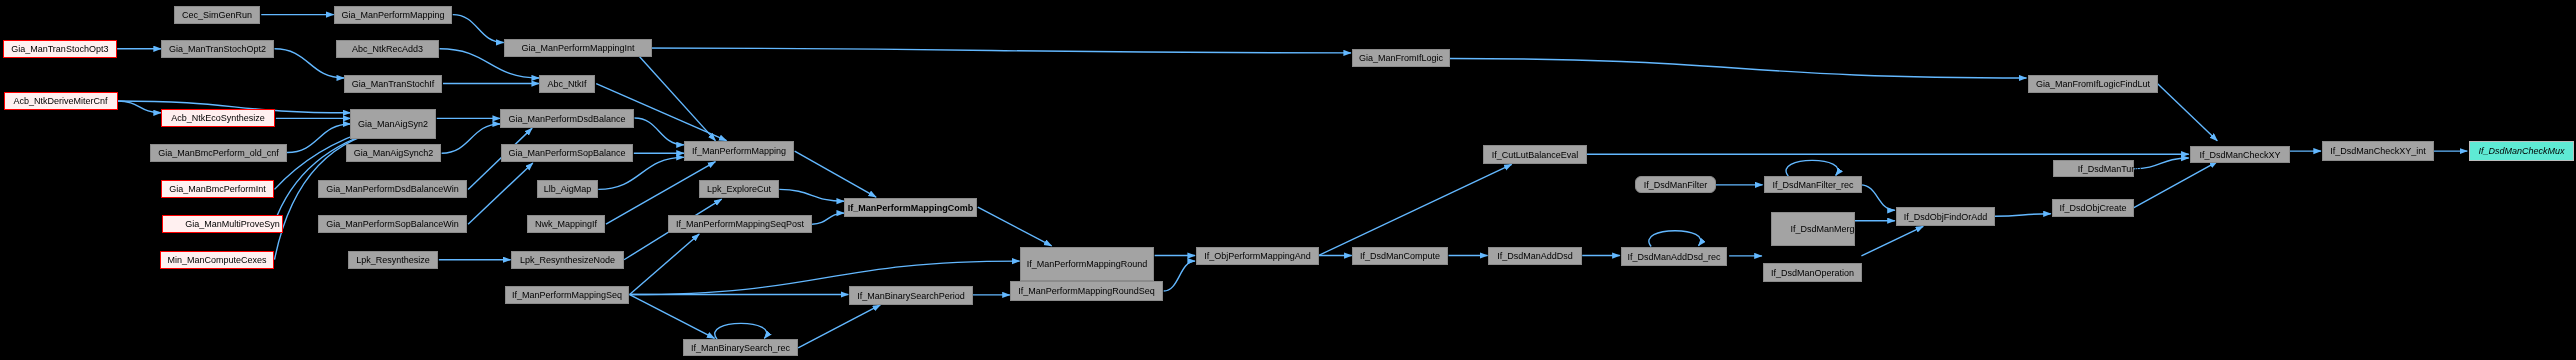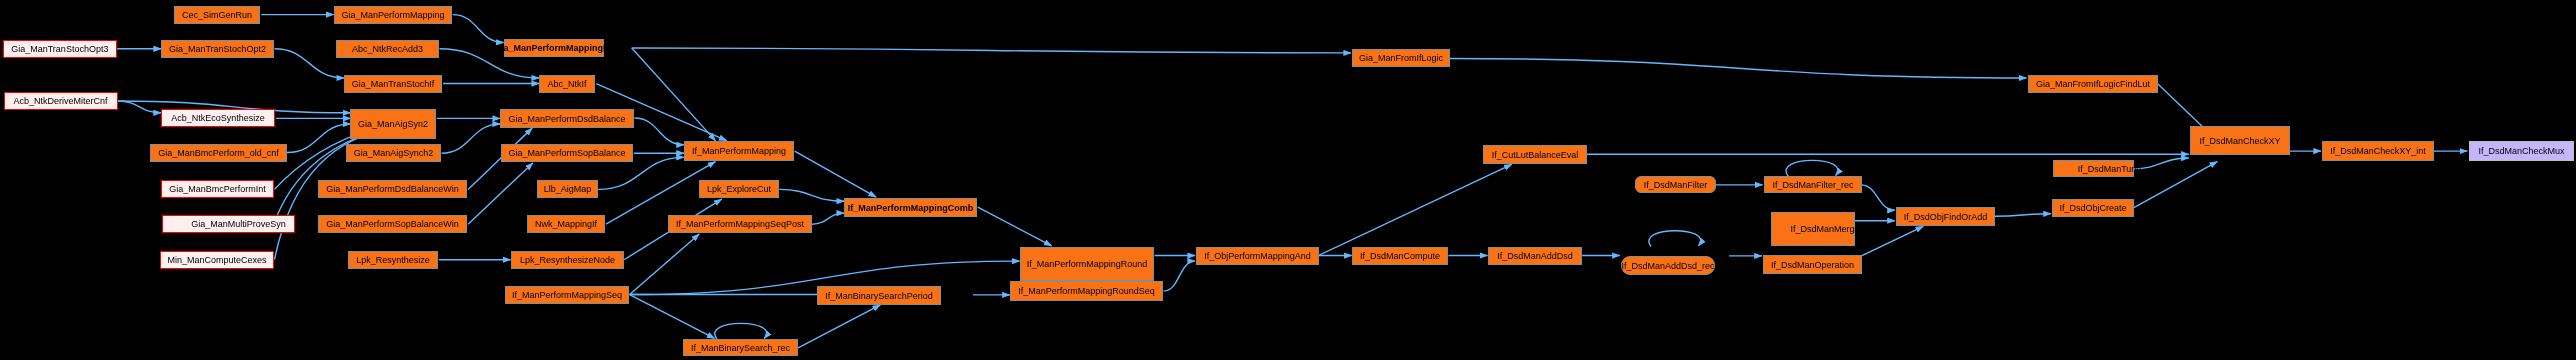--- a/index.html
+++ b/index.html
@@ -1,23 +1,23 @@
 <!DOCTYPE html>
 <html style="font-size:11px"><head>
 <meta charset="utf-8">
 <style>
   html,body{margin:0;padding:0;background:#000;}
   #canvas{position:relative;width:2576px;height:360px;background:#000;
           font-family:"Liberation Sans",sans-serif;overflow:hidden;}
   #edge-layer{position:absolute;left:0;top:0;}
   .node{position:absolute;display:flex;align-items:center;justify-content:center;
-        background:#f97316;border:0.7px solid #8b8b8b;color:#000;font-size:9px;
+        background:#a3a3a3;border:0.7px solid #8b8b8b;color:#000;font-size:9px;
         white-space:nowrap;box-sizing:border-box;cursor:pointer;z-index:2;}
   .node.truncated{border:1.4px solid #ff0000;background:#fff0f0;}
-  .node.current{background:#c4b5fd;border:0.7px solid #bdbdbd;cursor:default;}
+  .node.current{background:#5eead4;border:0.7px solid #bdbdbd;cursor:default;font-style:italic;}
 </style>
 </head>
 <body>
 
 <div id="canvas">
   <svg id="edge-layer" width="2576" height="360" viewBox="0 0 3697 517">
     <defs>
       <marker id="arrow" markerWidth="13" markerHeight="10" refX="11" refY="4.5" orient="auto" markerUnits="userSpaceOnUse">
         <path d="M0,0 L12,4.5 L0,9 z" fill="#63b8ff"></path>
       </marker>
@@ -82,60 +82,60 @@
         <path d="M 3286 217 C 3309 217, 3309 217, 3332 217" fill="none" stroke="#63b8ff" stroke-width="2" marker-end="url(#arrow)"></path>
         <path d="M 3494 217 C 3518 217, 3518 217, 3542 217" fill="none" stroke="#63b8ff" stroke-width="2" marker-end="url(#arrow)"></path>
       </g>
   </svg>
   <div id="node-layer">
       <div class="node" style="left: 174px; top: 5.6px; width: 86px; height: 18px;">Cec_SimGenRun</div>
       <div class="node" style="left: 334px; top: 5.6px; width: 118px; height: 18px;">Gia_ManPerformMapping</div>
       <div class="node truncated" style="left: 2.8px; top: 40px; width: 114px; height: 18px;">Gia_ManTranStochOpt3</div>
       <div class="node" style="left: 161px; top: 40px; width: 113px; height: 18px;">Gia_ManTranStochOpt2</div>
       <div class="node" style="left: 336px; top: 40px; width: 103px; height: 18px;">Abc_NtkRecAdd3</div>
-      <div class="node" style="left: 504px; top: 39px; width: 100px; height: 18px; font-weight: bold;">Gia_ManPerformMappingInt</div>
+      <div class="node" style="left: 504px; top: 39px; width: 148px; height: 18px;">Gia_ManPerformMappingInt</div>
       <div class="node" style="left: 1352px; top: 49px; width: 98px; height: 18px;">Gia_ManFromIfLogic</div>
       <div class="node" style="left: 344px; top: 75px; width: 98px; height: 18px;">Gia_ManTranStochIf</div>
       <div class="node" style="left: 539px; top: 75px; width: 56px; height: 18px;">Abc_NtkIf</div>
       <div class="node" style="left: 2028px; top: 75px; width: 130px; height: 18px;">Gia_ManFromIfLogicFindLut</div>
       <div class="node truncated" style="left: 3.5px; top: 92px; width: 114px; height: 18px;">Acb_NtkDeriveMiterCnf</div>
       <div class="node truncated" style="left: 161px; top: 109px; width: 114px; height: 18px;">Acb_NtkEcoSynthesize</div>
       <div class="node" style="left: 350px; top: 109px; width: 86px; height: 30px;">Gia_ManAigSyn2</div>
       <div class="node" style="left: 500px; top: 109px; width: 134px; height: 19px;">Gia_ManPerformDsdBalance</div>
       <div class="node" style="left: 150px; top: 144px; width: 137px; height: 18px;">Gia_ManBmcPerform_old_cnf</div>
       <div class="node" style="left: 346px; top: 144px; width: 95px; height: 18px;">Gia_ManAigSynch2</div>
       <div class="node" style="left: 501px; top: 144px; width: 132px; height: 18px;">Gia_ManPerformSopBalance</div>
       <div class="node" style="left: 684px; top: 141px; width: 110px; height: 19.5px;">If_ManPerformMapping</div>
       <div class="node" style="left: 1483px; top: 145px; width: 104px; height: 19px;">If_CutLutBalanceEval</div>
       <div class="node" style="left: 2053px; top: 160px; width: 81px; height: 17.4px; padding-left: 32px;">If_DsdManTune</div>
-      <div class="node" style="left: 2190px; top: 126px; width: 100px; height: 29px;">If_DsdManCheckXY</div>
+      <div class="node" style="left: 2190px; top: 146px; width: 100px; height: 17px;">If_DsdManCheckXY</div>
       <div class="node" style="left: 2322px; top: 141px; width: 112px; height: 19.5px;">If_DsdManCheckXY_int</div>
       <div class="node current" style="left: 2469px; top: 141px; width: 105px; height: 19.5px;">If_DsdManCheckMux</div>
       <div class="node truncated" style="left: 161px; top: 180px; width: 113px; height: 18px;">Gia_ManBmcPerformInt</div>
       <div class="node" style="left: 318px; top: 180px; width: 149px; height: 18px;">Gia_ManPerformDsdBalanceWin</div>
       <div class="node" style="left: 537px; top: 180px; width: 61px; height: 18px;">Llb_AigMap</div>
       <div class="node" style="left: 699px; top: 180px; width: 80px; height: 18px;">Lpk_ExploreCut</div>
       <div class="node" style="left: 844px; top: 198px; width: 133px; height: 19px; font-weight: bold;">If_ManPerformMappingComb</div>
       <div class="node" style="left: 1635px; top: 176px; width: 81px; height: 17.4px; border-radius: 6px;">If_DsdManFilter</div>
       <div class="node" style="left: 1764px; top: 176px; width: 98px; height: 17.4px;">If_DsdManFilter_rec</div>
-      <div class="node truncated" style="left: 162px; top: 215px; width: 133px; height: 18px; padding-left: 20px;">Gia_ManMultiProveSyn</div>
+      <div class="node truncated" style="left: 162px; top: 215px; width: 121px; height: 18px; padding-left: 20px;">Gia_ManMultiProveSyn</div>
       <div class="node" style="left: 318px; top: 215px; width: 149px; height: 18px;">Gia_ManPerformSopBalanceWin</div>
       <div class="node" style="left: 527px; top: 215px; width: 78px; height: 18px;">Nwk_MappingIf</div>
       <div class="node" style="left: 668px; top: 215px; width: 144px; height: 18px;">If_ManPerformMappingSeqPost</div>
       <div class="node" style="left: 1771px; top: 212px; width: 84px; height: 34px; padding-left: 24px;">If_DsdManMerge</div>
       <div class="node" style="left: 1896px; top: 207px; width: 99px; height: 19px;">If_DsdObjFindOrAdd</div>
       <div class="node" style="left: 2052px; top: 199px; width: 82px; height: 18px;">If_DsdObjCreate</div>
       <div class="node truncated" style="left: 160px; top: 251px; width: 114px; height: 18px;">Min_ManComputeCexes</div>
       <div class="node" style="left: 348px; top: 251px; width: 90px; height: 18px;">Lpk_Resynthesize</div>
       <div class="node" style="left: 511px; top: 251px; width: 113px; height: 18px;">Lpk_ResynthesizeNode</div>
       <div class="node" style="left: 1020px; top: 247px; width: 134px; height: 34px;">If_ManPerformMappingRound</div>
       <div class="node" style="left: 1196px; top: 247px; width: 123px; height: 18px;">If_ObjPerformMappingAnd</div>
       <div class="node" style="left: 1352px; top: 247px; width: 96px; height: 18px;">If_DsdManCompute</div>
       <div class="node" style="left: 1488px; top: 247px; width: 94px; height: 18px;">If_DsdManAddDsd</div>
-      <div class="node" style="left: 1621px; top: 256px; width: 94px; height: 19px; border-radius: 9px;">If_DsdManAddDsd_rec</div>
-      <div class="node" style="left: 1763px; top: 255px; width: 99px; height: 19px;">If_DsdManOperation</div>
+      <div class="node" style="left: 1621px; top: 247px; width: 106px; height: 19px;">If_DsdManAddDsd_rec</div>
+      <div class="node" style="left: 1763px; top: 263px; width: 99px; height: 19px;">If_DsdManOperation</div>
       <div class="node" style="left: 505px; top: 286px; width: 124px; height: 18px;">If_ManPerformMappingSeq</div>
-      <div class="node" style="left: 817px; top: 286px; width: 124px; height: 19px;">If_ManBinarySearchPeriod</div>
+      <div class="node" style="left: 849px; top: 286px; width: 124px; height: 19px;">If_ManBinarySearchPeriod</div>
       <div class="node" style="left: 1010px; top: 281px; width: 153px; height: 19.5px;">If_ManPerformMappingRoundSeq</div>
       <div class="node" style="left: 683px; top: 339px; width: 115px; height: 17.4px;">If_ManBinarySearch_rec</div>
     </div>
 </div>
 
 
 </body></html>

